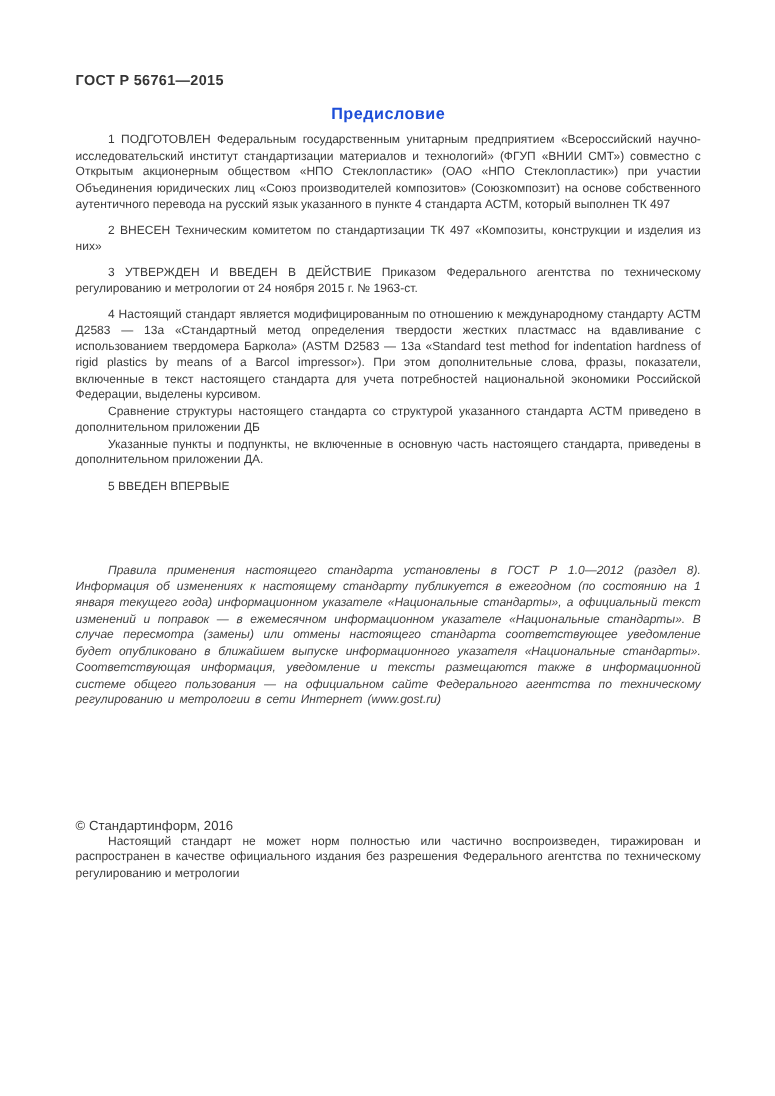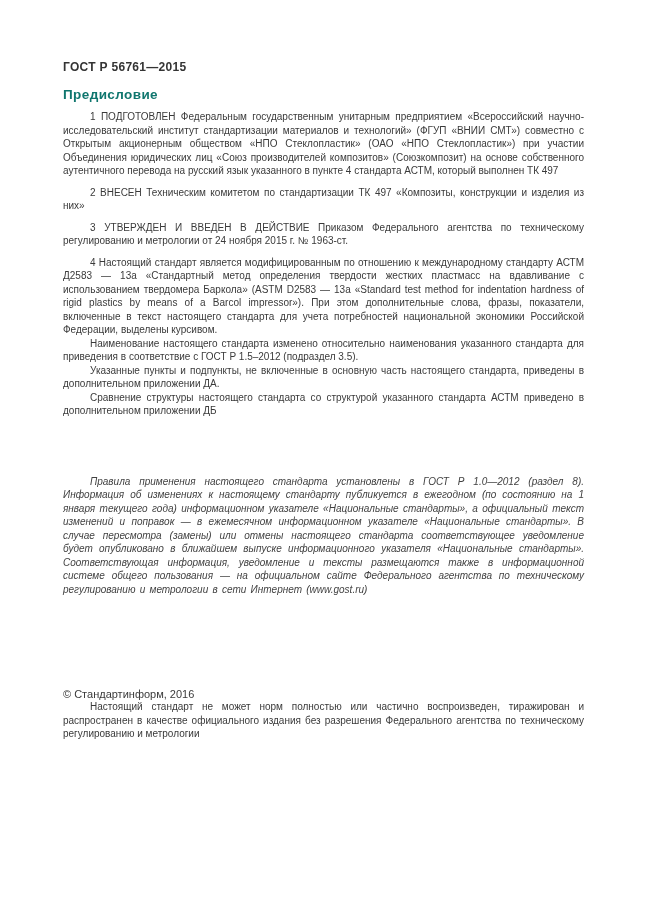--- a/index.html
+++ b/index.html
@@ -19,24 +19,24 @@
     overflow: hidden;
   }
   .doc-code {
     font-size: 12px;
     font-weight: bold;
     color: #343434;
     letter-spacing: 0.3px;
   }
   .doc-title {
     margin: 13px 0 0 0;
-    text-align: left;
+    text-align: center;
     font-size: 13.5px;
     font-weight: bold;
-    color: #0f766e;
+    color: #1d4ed8;
     letter-spacing: 0.4px;
   }
   .foreword {
     margin-top: 4px;
   }
   .page p {
     margin: 0;
     font-size: 10px;
     line-height: 13.5px;
     text-align: justify;
@@ -74,23 +74,23 @@
 
   <div class="doc-code">ГОСТ Р 56761—2015</div>
 
   <h1 class="doc-title">Предисловие</h1>
 
   <div class="foreword">
     <p class="num">1 ПОДГОТОВЛЕН Федеральным государственным унитарным предприятием «Всероссийский научно-исследовательский институт стандартизации материалов и технологий» (ФГУП «ВНИИ СМТ») совместно с Открытым акционерным обществом «НПО Стеклопластик» (ОАО «НПО Стеклопластик») при участии Объединения юридических лиц «Союз производителей композитов» (Союзкомпозит) на основе собственного аутентичного перевода на русский язык указанного в пункте 4 стандарта АСТМ, который выполнен ТК 497</p>
     <p class="num">2 ВНЕСЕН  Техническим комитетом по стандартизации ТК 497 «Композиты, конструкции и изделия из них»</p>
     <p class="num">3 УТВЕРЖДЕН И ВВЕДЕН В ДЕЙСТВИЕ  Приказом Федерального агентства по техническому регулированию и метрологии от 24 ноября 2015 г. № 1963-ст.</p>
     <p class="num">4 Настоящий стандарт является модифицированным по отношению к международному стандарту АСТМ Д2583 — 13а «Стандартный метод определения твердости жестких пластмасс на вдавливание с использованием твердомера Баркола» (ASTM D2583 — 13a «Standard test method for indentation hardness of rigid plastics by means of a Barcol impressor»). При этом дополнительные слова, фразы, показатели, включенные в текст настоящего стандарта для учета потребностей национальной экономики Российской Федерации, выделены курсивом.</p>
-    <p>Наименование настоящего стандарта изменено относительно наименования указанного стандарта для приведения в соответствие с ГОСТ Р 1.5–2012 (подраздел 3.5).</p>
+    <p>Сравнение структуры настоящего стандарта со структурой указанного стандарта АСТМ приведено в дополнительном приложении ДБ</p>
     <p>Указанные пункты и подпункты, не включенные в основную часть настоящего стандарта, приведены в дополнительном приложении ДА.</p>
-    <p>Сравнение структуры настоящего стандарта со структурой указанного стандарта АСТМ приведено в дополнительном приложении ДБ</p>
+    <p class="num">5 ВВЕДЕН ВПЕРВЫЕ</p>
   </div>
 
   <div class="legal-notice">
     <p>Правила применения настоящего стандарта установлены в ГОСТ Р 1.0—2012 (раздел 8). Информация об изменениях к настоящему стандарту публикуется в ежегодном (по состоянию на 1 января текущего года) информационном указателе «Национальные стандарты», а официальный текст изменений и поправок — в ежемесячном информационном указателе «Национальные стандарты». В случае пересмотра (замены) или отмены настоящего стандарта соответствующее уведомление будет опубликовано в ближайшем выпуске информационного указателя «Национальные стандарты». Соответствующая информация, уведомление и тексты размещаются также в информационной системе общего пользования — на официальном сайте Федерального агентства по техническому регулированию и метрологии в сети Интернет (www.gost.ru)</p>
   </div>
 
   <div class="copyright">© Стандартинформ, 2016</div>
 
   <p class="restriction">Настоящий стандарт не может норм полностью или частично воспроизведен, тиражирован и распространен в качестве официального издания без разрешения Федерального агентства по техническому регулированию и метрологии</p>
 

